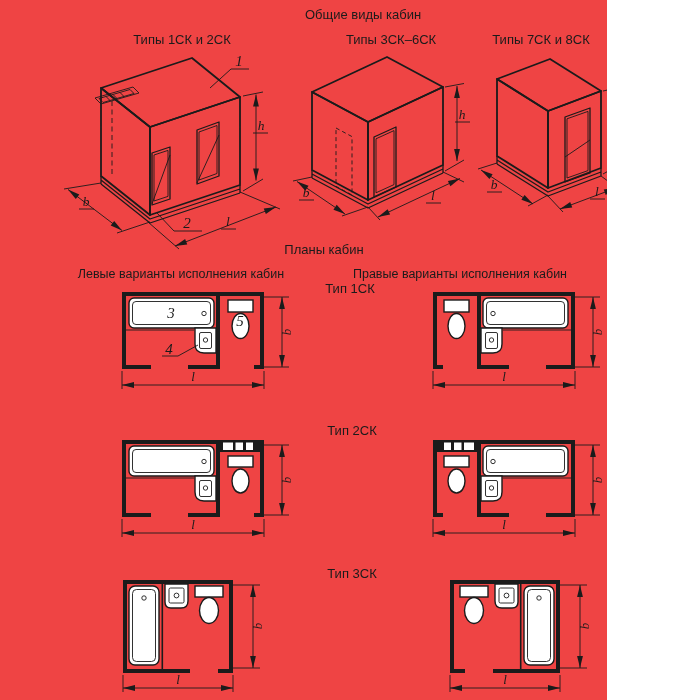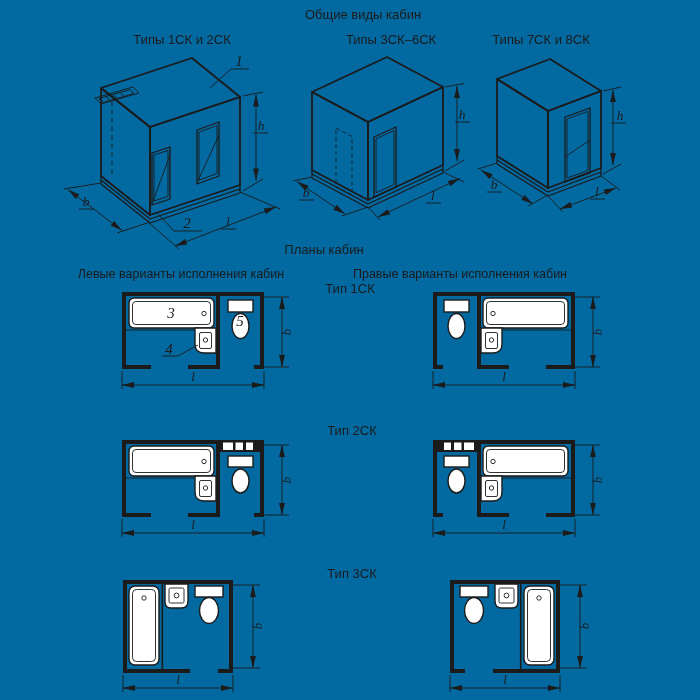--- a/index.html
+++ b/index.html
@@ -1,16 +1,16 @@
 <!DOCTYPE html>
 <html><head>
 <meta charset="utf-8">
 <style>
   html,body{margin:0;padding:0;background:#fff;}
-  #stage{position:relative;width:700px;height:700px;background:#0369a1;overflow:hidden;}
+  #stage{position:relative;width:607px;height:700px;background:#ef4444;overflow:hidden;}
   svg text{fill:#1b1b1b;}
   .t  {font:13px "Liberation Sans", sans-serif; text-anchor:middle;}
   .ts {font:12.5px "Liberation Sans", sans-serif; text-anchor:middle;}
   .dimtxt {font:italic 13.5px "Liberation Serif", serif; text-anchor:middle;}
   .dimtxt-sm {font:italic 13px "Liberation Serif", serif; text-anchor:middle;}
   .num {font:italic 15px "Liberation Serif", serif; text-anchor:middle;}
   .thick{fill:none;stroke:#1b1b1b;stroke-width:1.8;stroke-linejoin:round;}
   .mid  {fill:none;stroke:#1b1b1b;stroke-width:1.3;stroke-linejoin:round;}
   .thin {fill:none;stroke:#1b1b1b;stroke-width:0.9;}
   .dash {stroke-dasharray:5,3.5;}

